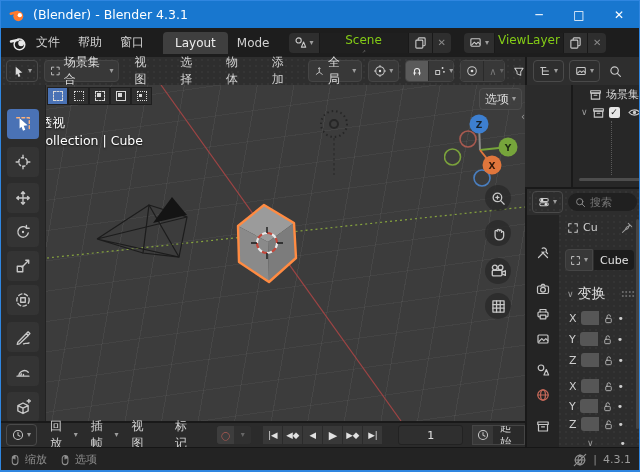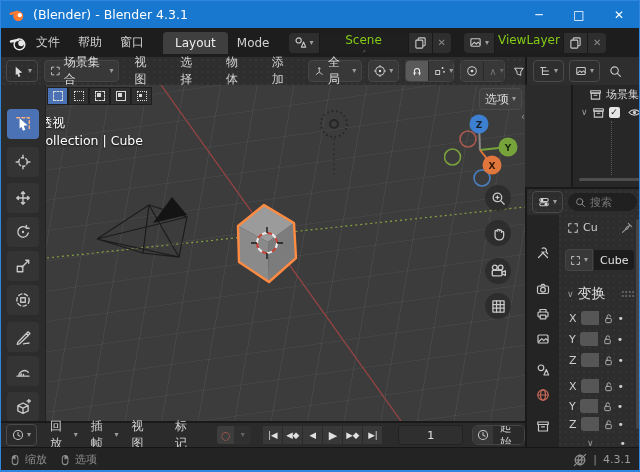--- a/index.html
+++ b/index.html
@@ -732,21 +732,21 @@
     </div>
     <div class="flex" style="margin-left:8px;gap:1px">
       <span class="tpbtn">|◀</span>
       <span class="tpbtn">◀◆</span>
       <span class="tpbtn">◀</span>
       <span class="tpbtn" style="font-size:11px">▶</span>
       <span class="tpbtn">▶◆</span>
       <span class="tpbtn">▶|</span>
     </div>
     <div style="margin-left:12px;width:70px;height:18px;background:#2f2f2f;border:1px solid #222;border-radius:3px;display:flex;align-items:center;justify-content:center;font-size:11px;color:#e0e0e0">1</div>
-    <div class="flex" style="margin-left:5px;border:1px solid #454545;border-radius:6px;height:18px;overflow:hidden">
+    <div class="flex" style="margin-left:5px;border:1px solid #454545;border-radius:0;height:18px;overflow:hidden">
       <span style="background:#383838;height:100%;display:flex;align-items:center;padding:0 4px">
           <svg class="ic" width="12" height="12" viewBox="0 0 14 14">
             <use href="#i-clock"></use>
           </svg>
         </span>
       <span style="background:#2a2a2a;height:100%;display:flex;align-items:center;padding:0 7px;font-size:11.5px;color:#d6d6d6">起始</span>
     </div>
 
   </div>
 

